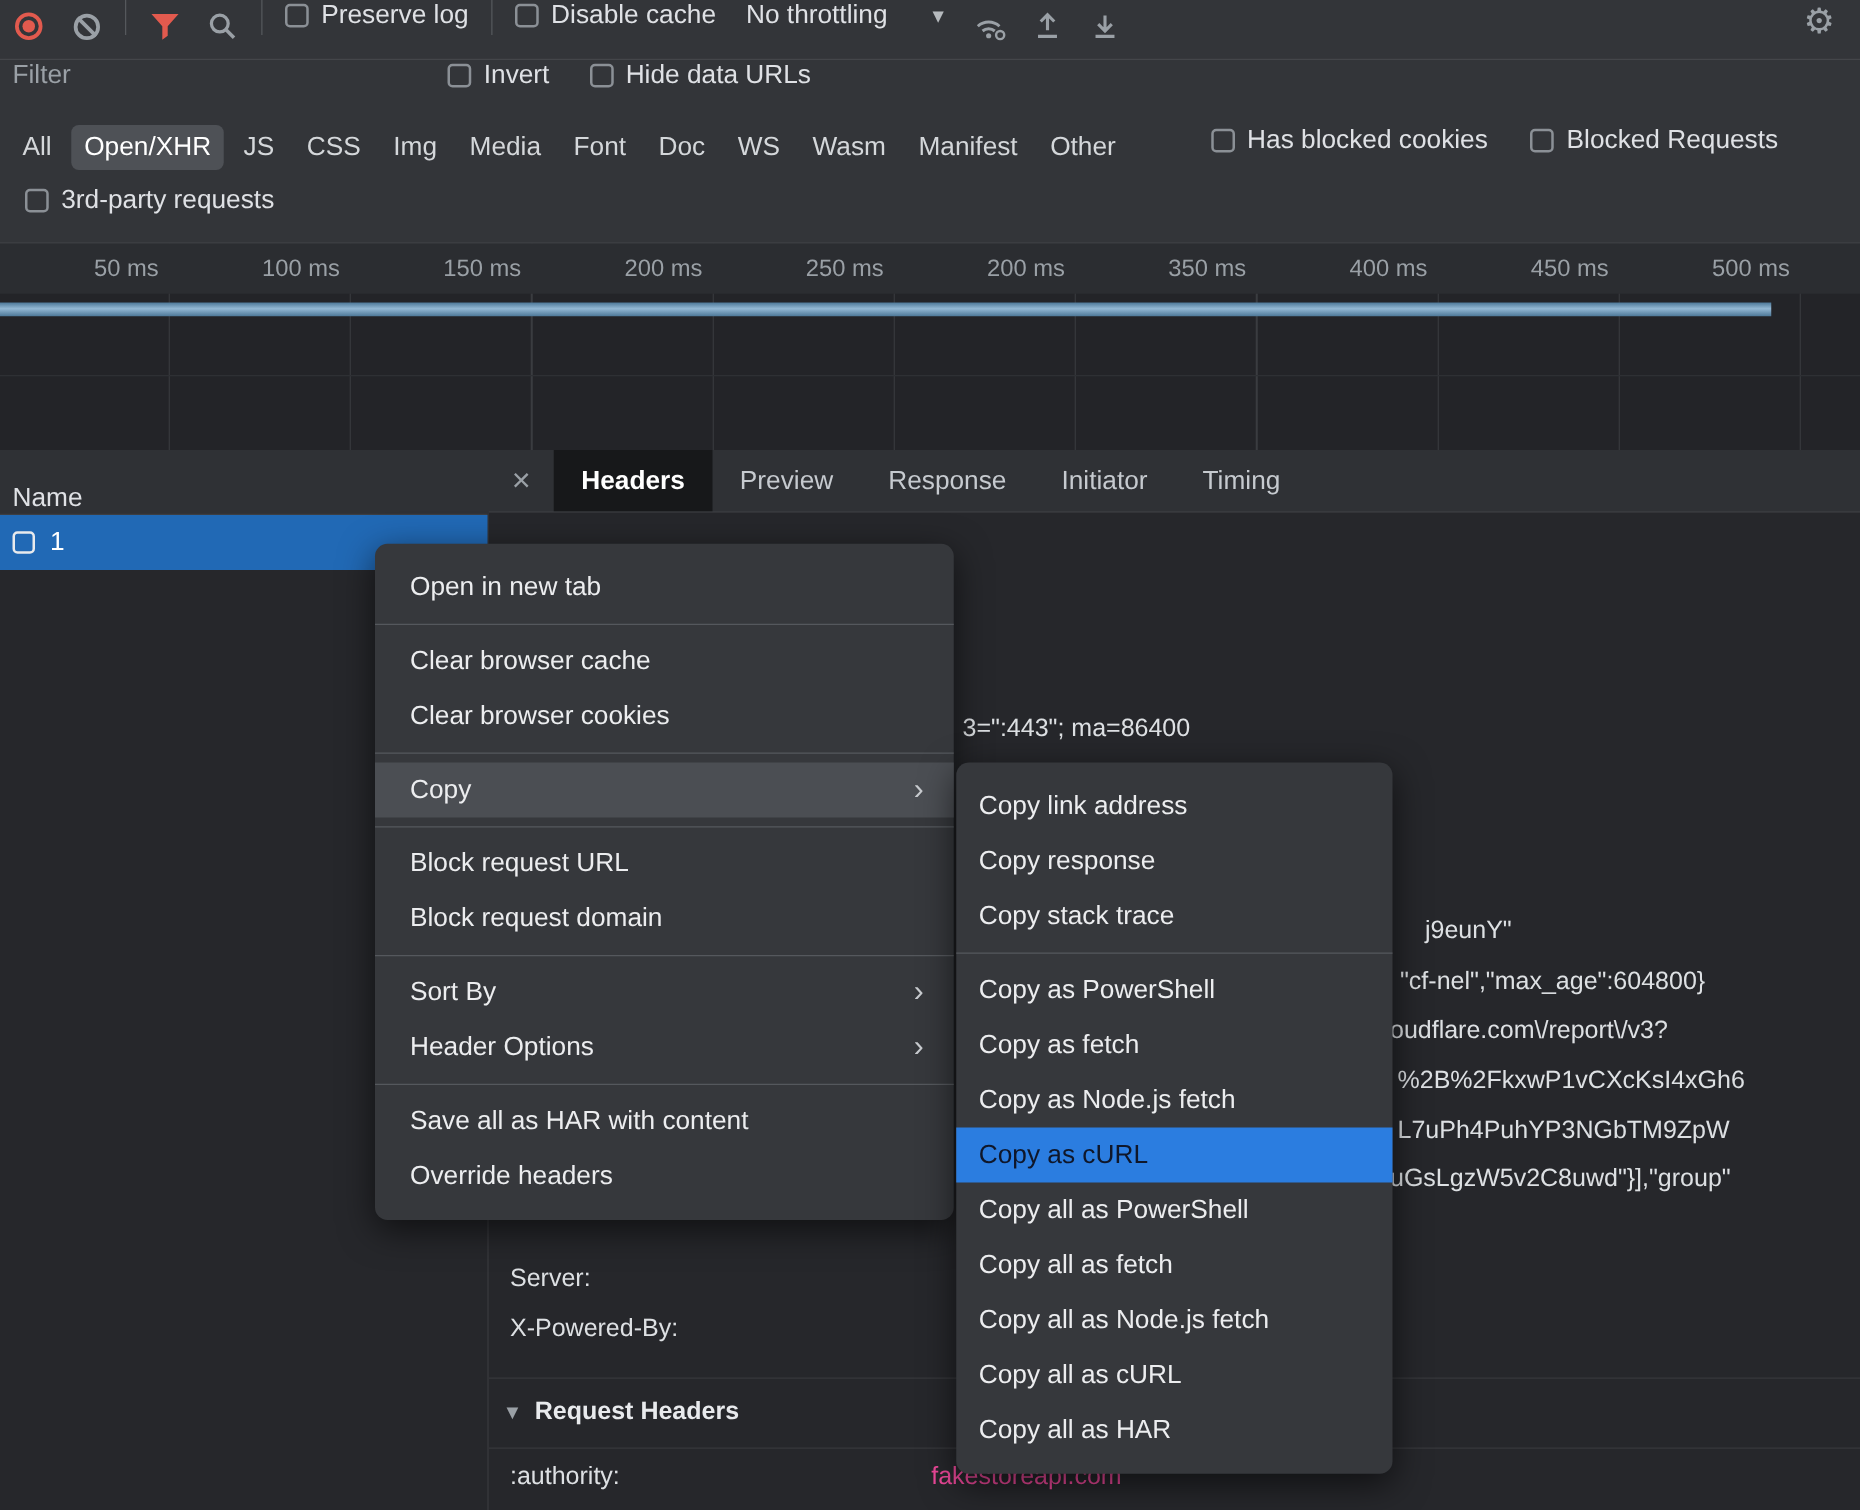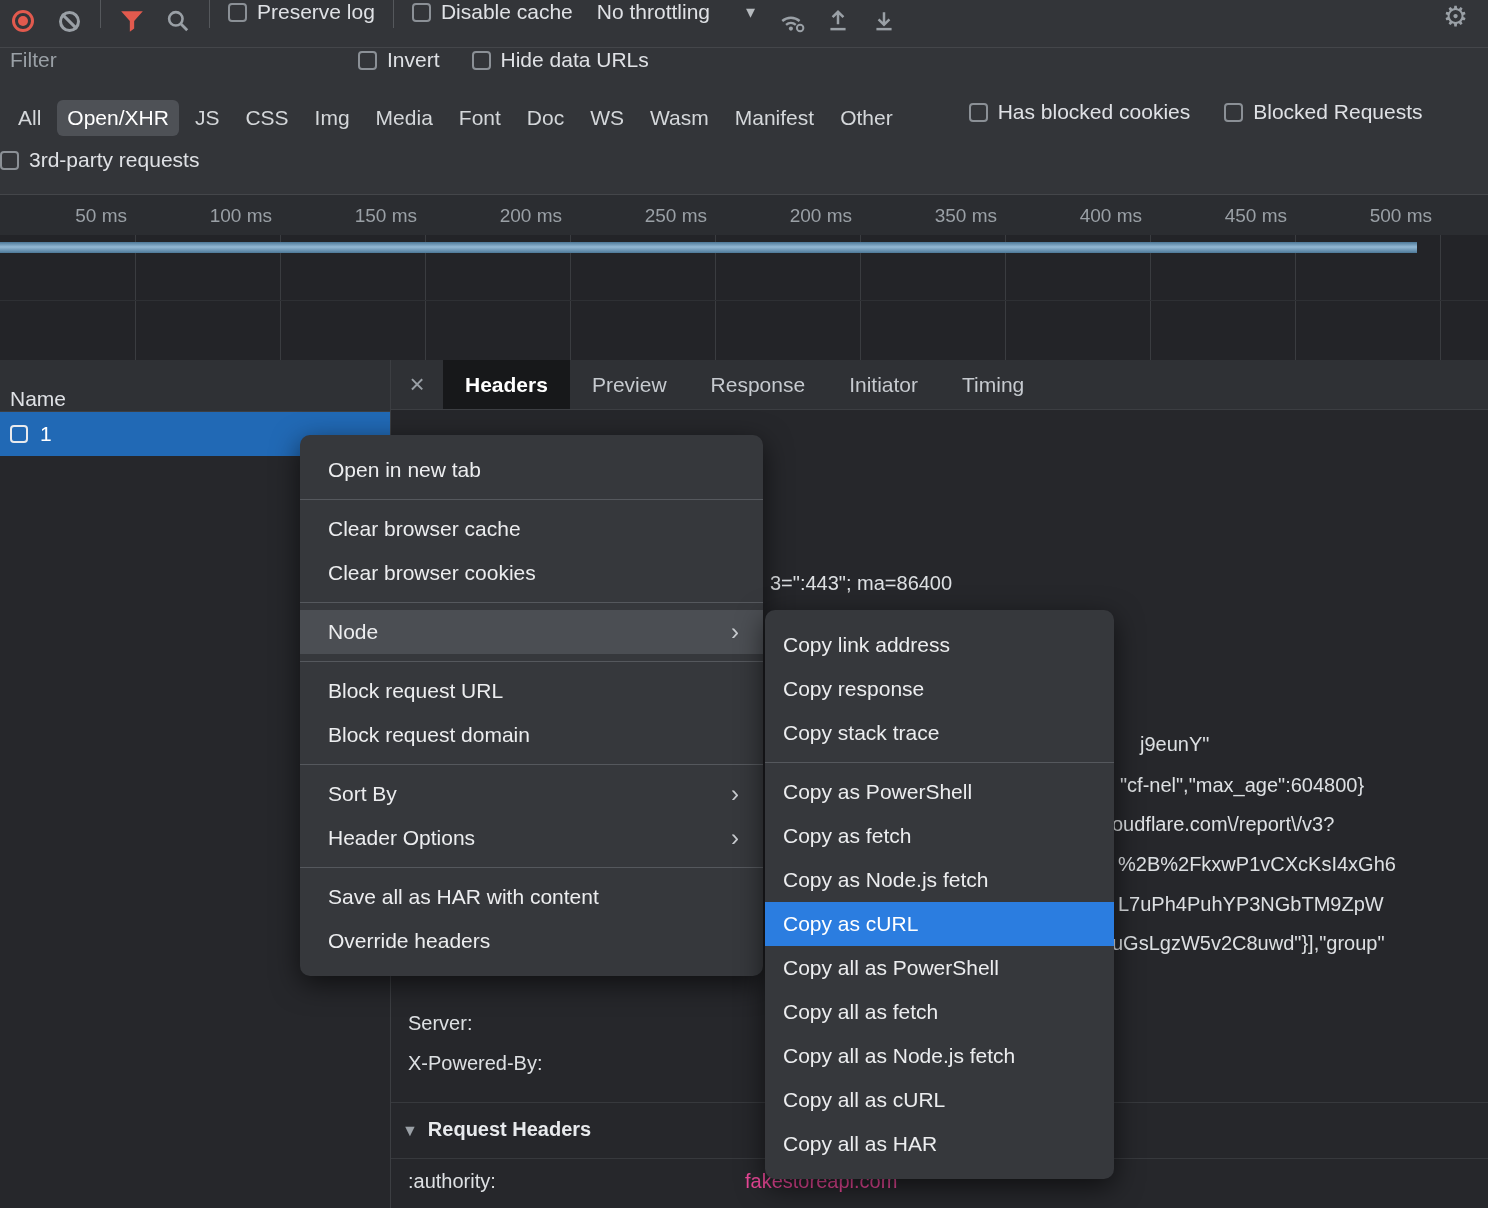--- a/index.html
+++ b/index.html
@@ -22,21 +22,21 @@
   .check{display:flex;align-items:center;gap:10px;font-size:21px;color:#dfe1e5;white-space:nowrap}
   .cb{width:19px;height:19px;border:2px solid #8b9096;border-radius:4px;flex:none;background:transparent}
   .throttle{display:flex;align-items:center;gap:14px;font-size:21px;margin:0 14px;color:#dfe1e5}
   .caret{font-size:18px;color:#b6babe;margin-left:22px}
   .gear{font-size:28px;color:#9aa0a6;margin-left:auto;margin-right:20px}
   .filter-input{background:transparent;border:none;outline:none;color:#dfe1e5;font-size:21px;width:330px;margin-left:10px;font-family:"Liberation Sans",sans-serif}
   .filter-input::placeholder{color:#9aa0a6}
   .pill{font-size:21px;color:#d4d7da;padding:6px 10px;border-radius:6px;margin-right:6px;white-space:nowrap}
   .pill.active{background:#4e5156;color:#fff}
   .types-row{padding-left:8px}
-  .third-row{padding-left:0}
+  .third-row{padding-left:20px}
 
   
   .timeline{position:absolute;top:195px;left:0;width:1488px;height:165px;background:#232428}
   .t-grid{position:absolute;inset:0;background-image:repeating-linear-gradient(to right,transparent 0 144px,#3a3c40 144px 145px);background-position:-9px 0}
   .ruler{position:absolute;top:0;left:0;right:0;height:40px;display:flex;color:#9aa0a6;font-size:19px;background:#2b2d31}
   .tick{width:145px;flex:none;text-align:right;padding:10px 9px 0 0}
   .tick:first-child{width:136px}
   .overview-bar{position:absolute;top:47px;left:0;width:1417px;height:11px;background:linear-gradient(#4d7898,#93b8d4 45%,#4d7898)}
   .t-line{position:absolute;top:105px;left:0;right:0;height:1px;background:#2e3034}
 
@@ -59,21 +59,21 @@
   .tri{color:#9aa0a6;font-size:16px;margin-right:10px}
 
   
   .menu{position:absolute;background:#36383c;border-radius:10px;box-shadow:0 8px 28px rgba(0,0,0,.6);padding:13px 0;font-size:21px;color:#ecedef}
   .context{left:300px;top:435px;width:463px;z-index:10}
   .submenu{left:765px;top:610px;width:349px;z-index:11}
   .mi{height:44px;display:flex;align-items:center;justify-content:space-between;padding:0 24px 0 28px;white-space:nowrap}
   .submenu .mi{padding:0 18px}
   .mi .sub-arrow{color:#c8cbcf;font-size:24px;margin-left:24px}
   .mi.gray-hl{background:#4b4e53}
-  .mi.blue-hl{background:#2b7de0;color:#ffffff}
+  .mi.blue-hl{background:#2b7de0;color:#0f172a}
   .msep{height:1px;background:#55585d;margin:7px 0}
 
   
   svg.tico{display:block}
 </style>
 </head>
 <body>
 
 <div class="devtools">
 
@@ -241,21 +241,21 @@
       </div>
     <div class="msep"></div>
     <div class="mi">
         <span>Clear browser cache</span>
       </div>
     <div class="mi">
         <span>Clear browser cookies</span>
       </div>
     <div class="msep"></div>
     <div class="mi gray-hl">
-      <span>Node</span>
+      <span>Copy</span>
       <span class="sub-arrow">›</span>
     </div>
     <div class="msep"></div>
     <div class="mi">
         <span>Block request URL</span>
       </div>
     <div class="mi">
         <span>Block request domain</span>
       </div>
     <div class="msep"></div>

